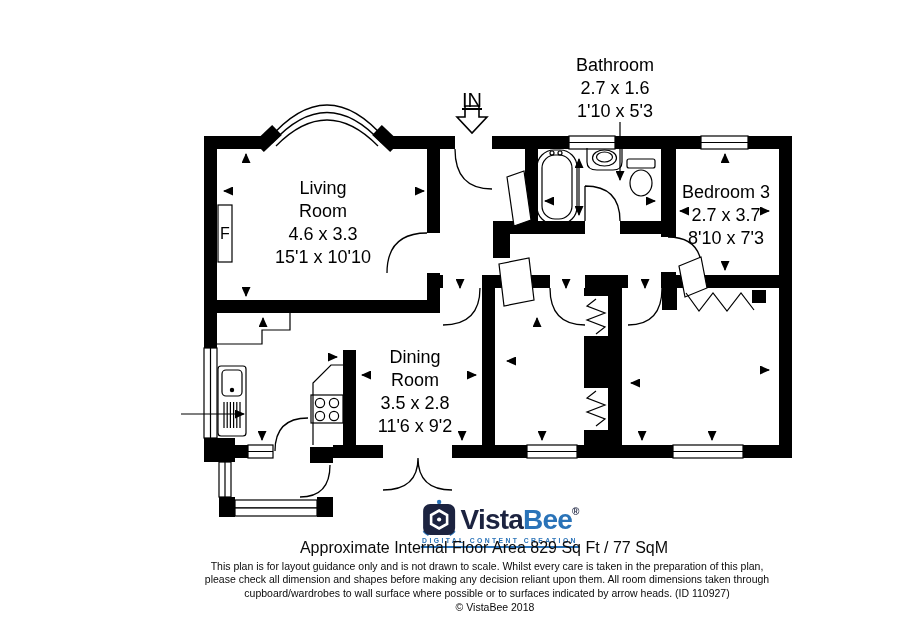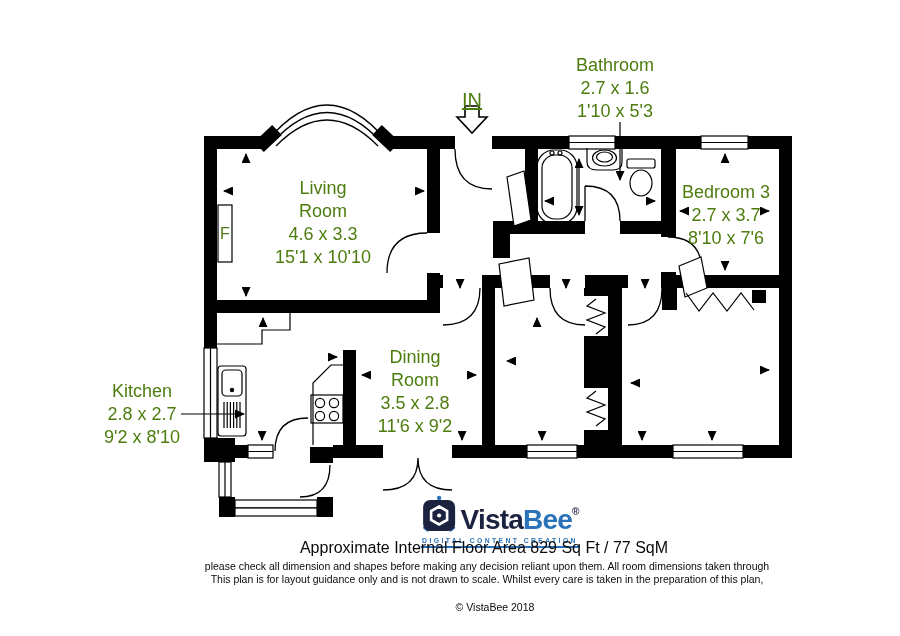--- a/index.html
+++ b/index.html
@@ -1,25 +1,25 @@
 <!DOCTYPE html>
 <html><head>
 <meta charset="utf-8">
 <style>
   html,body{margin:0;padding:0;background:#fff;}
   #stage{position:relative;width:900px;height:636px;background:#ffffff;overflow:hidden;
          font-family:"Liberation Sans",sans-serif;color:#0a0a0a;}
   #plan-svg{position:absolute;left:0;top:0;}
   .lbl{position:absolute;transform:translateX(-50%);text-align:center;white-space:nowrap;
-       font:18px/23px "Liberation Sans",sans-serif;color:#4d7c0f;}
+       font:18px/23px "Liberation Sans",sans-serif;color:#000000;}
   .lbl-in{font:20px/22px "Liberation Sans",sans-serif;text-decoration:underline;}
   .lbl-f{font:16px/18px "Liberation Sans",sans-serif;}
   .footer-item{position:absolute;transform:translateX(-50%);text-align:center;white-space:nowrap;}
   #logo{top:495px;left:500px;}
-  .logo-row{display:flex;align-items:flex-start;justify-content:center;gap:3px;}
+  .logo-row{display:flex;align-items:flex-end;justify-content:center;gap:3px;}
   .wordmark{font-weight:bold;font-size:28px;letter-spacing:-0.8px;color:#1c2340;line-height:34px;}
   .wordmark .bee{color:#2a73b8;}
   .wordmark sup{font-size:10px;vertical-align:14px;letter-spacing:0;}
   .tagline{margin-top:0px;font-size:6.8px;font-weight:bold;letter-spacing:2.4px;color:#2a73b8;
            border-bottom:2px solid #2a73b8;padding-bottom:2px;}
   #area-line{top:539px;left:484px;font-size:16px;text-align:center;}
   #disclaimer{top:560px;left:487px;font-size:10.5px;line-height:13.4px;}
   #copyright{top:601px;left:487px;font-size:10.5px;margin-left:8px;}
 </style>
 </head>
@@ -214,37 +214,32 @@
 
 <div class="lbl" style="left:615px;top:54px">
   <div>Bathroom</div>
   <div>2.7 x 1.6</div>
   <div>1'10 x 5'3</div>
 </div>
 
 <div class="lbl" style="left:726px;top:181px">
   <div>Bedroom 3</div>
   <div>2.7 x 3.7</div>
-  <div>8'10 x 7'6</div>
+  <div>8'10 x 7'3</div>
 </div>
 
 <div class="lbl" style="left:415px;top:346px">
   <div>Dining</div>
   <div>Room</div>
   <div>3.5 x 2.8</div>
   <div>11'6 x 9'2</div>
 </div>
 
 
 
-<div class="lbl" style="left:142px;top:380px">
-  <div>Kitchen</div>
-  <div>2.8 x 2.7</div>
-  <div>9'2 x 8'10</div>
-</div>
 
 <div class="lbl lbl-in" style="left:472px;top:89px">IN</div>
 
 <div class="lbl lbl-f" style="left:225px;top:225px">F</div>
 
 <div id="logo" class="footer-item">
   <div class="logo-row">
     <svg width="37" height="38" viewBox="0 0 37 38">
       <circle cx="18.5" cy="3" r="2.2" fill="#2a73b8"></circle>
       <path d="M3 32 A16 16 0 0 0 8 36" stroke="#2a73b8" stroke-width="2.4" fill="none"></path>
@@ -254,19 +249,20 @@
       <circle cx="18.5" cy="20.5" r="2.1" fill="#ffffff"></circle>
     </svg>
     <div class="wordmark"><span>Vista</span><span class="bee">Bee</span><sup>®</sup></div>
   </div>
   <div class="tagline">DIGITAL CONTENT CREATION</div>
 </div>
 
 <div id="area-line" class="footer-item">Approximate Internal Floor Area 829 Sq Ft / 77 SqM</div>
 
 <div id="disclaimer" class="footer-item">
+  <div>This plan is for layout guidance only and is not drawn to scale. Whilst every care is taken in the preparation of this plan,</div>
   <div>please check all dimension and shapes before making any decision reliant upon them. All room dimensions taken through</div>
-  <div>This plan is for layout guidance only and is not drawn to scale. Whilst every care is taken in the preparation of this plan,</div>
+  <div>cupboard/wardrobes to wall surface where possible or to surfaces indicated by arrow heads. (ID 110927)</div>
 </div>
 
 <div id="copyright" class="footer-item">© VistaBee 2018</div>
 
 </div>
 
 </body></html>

